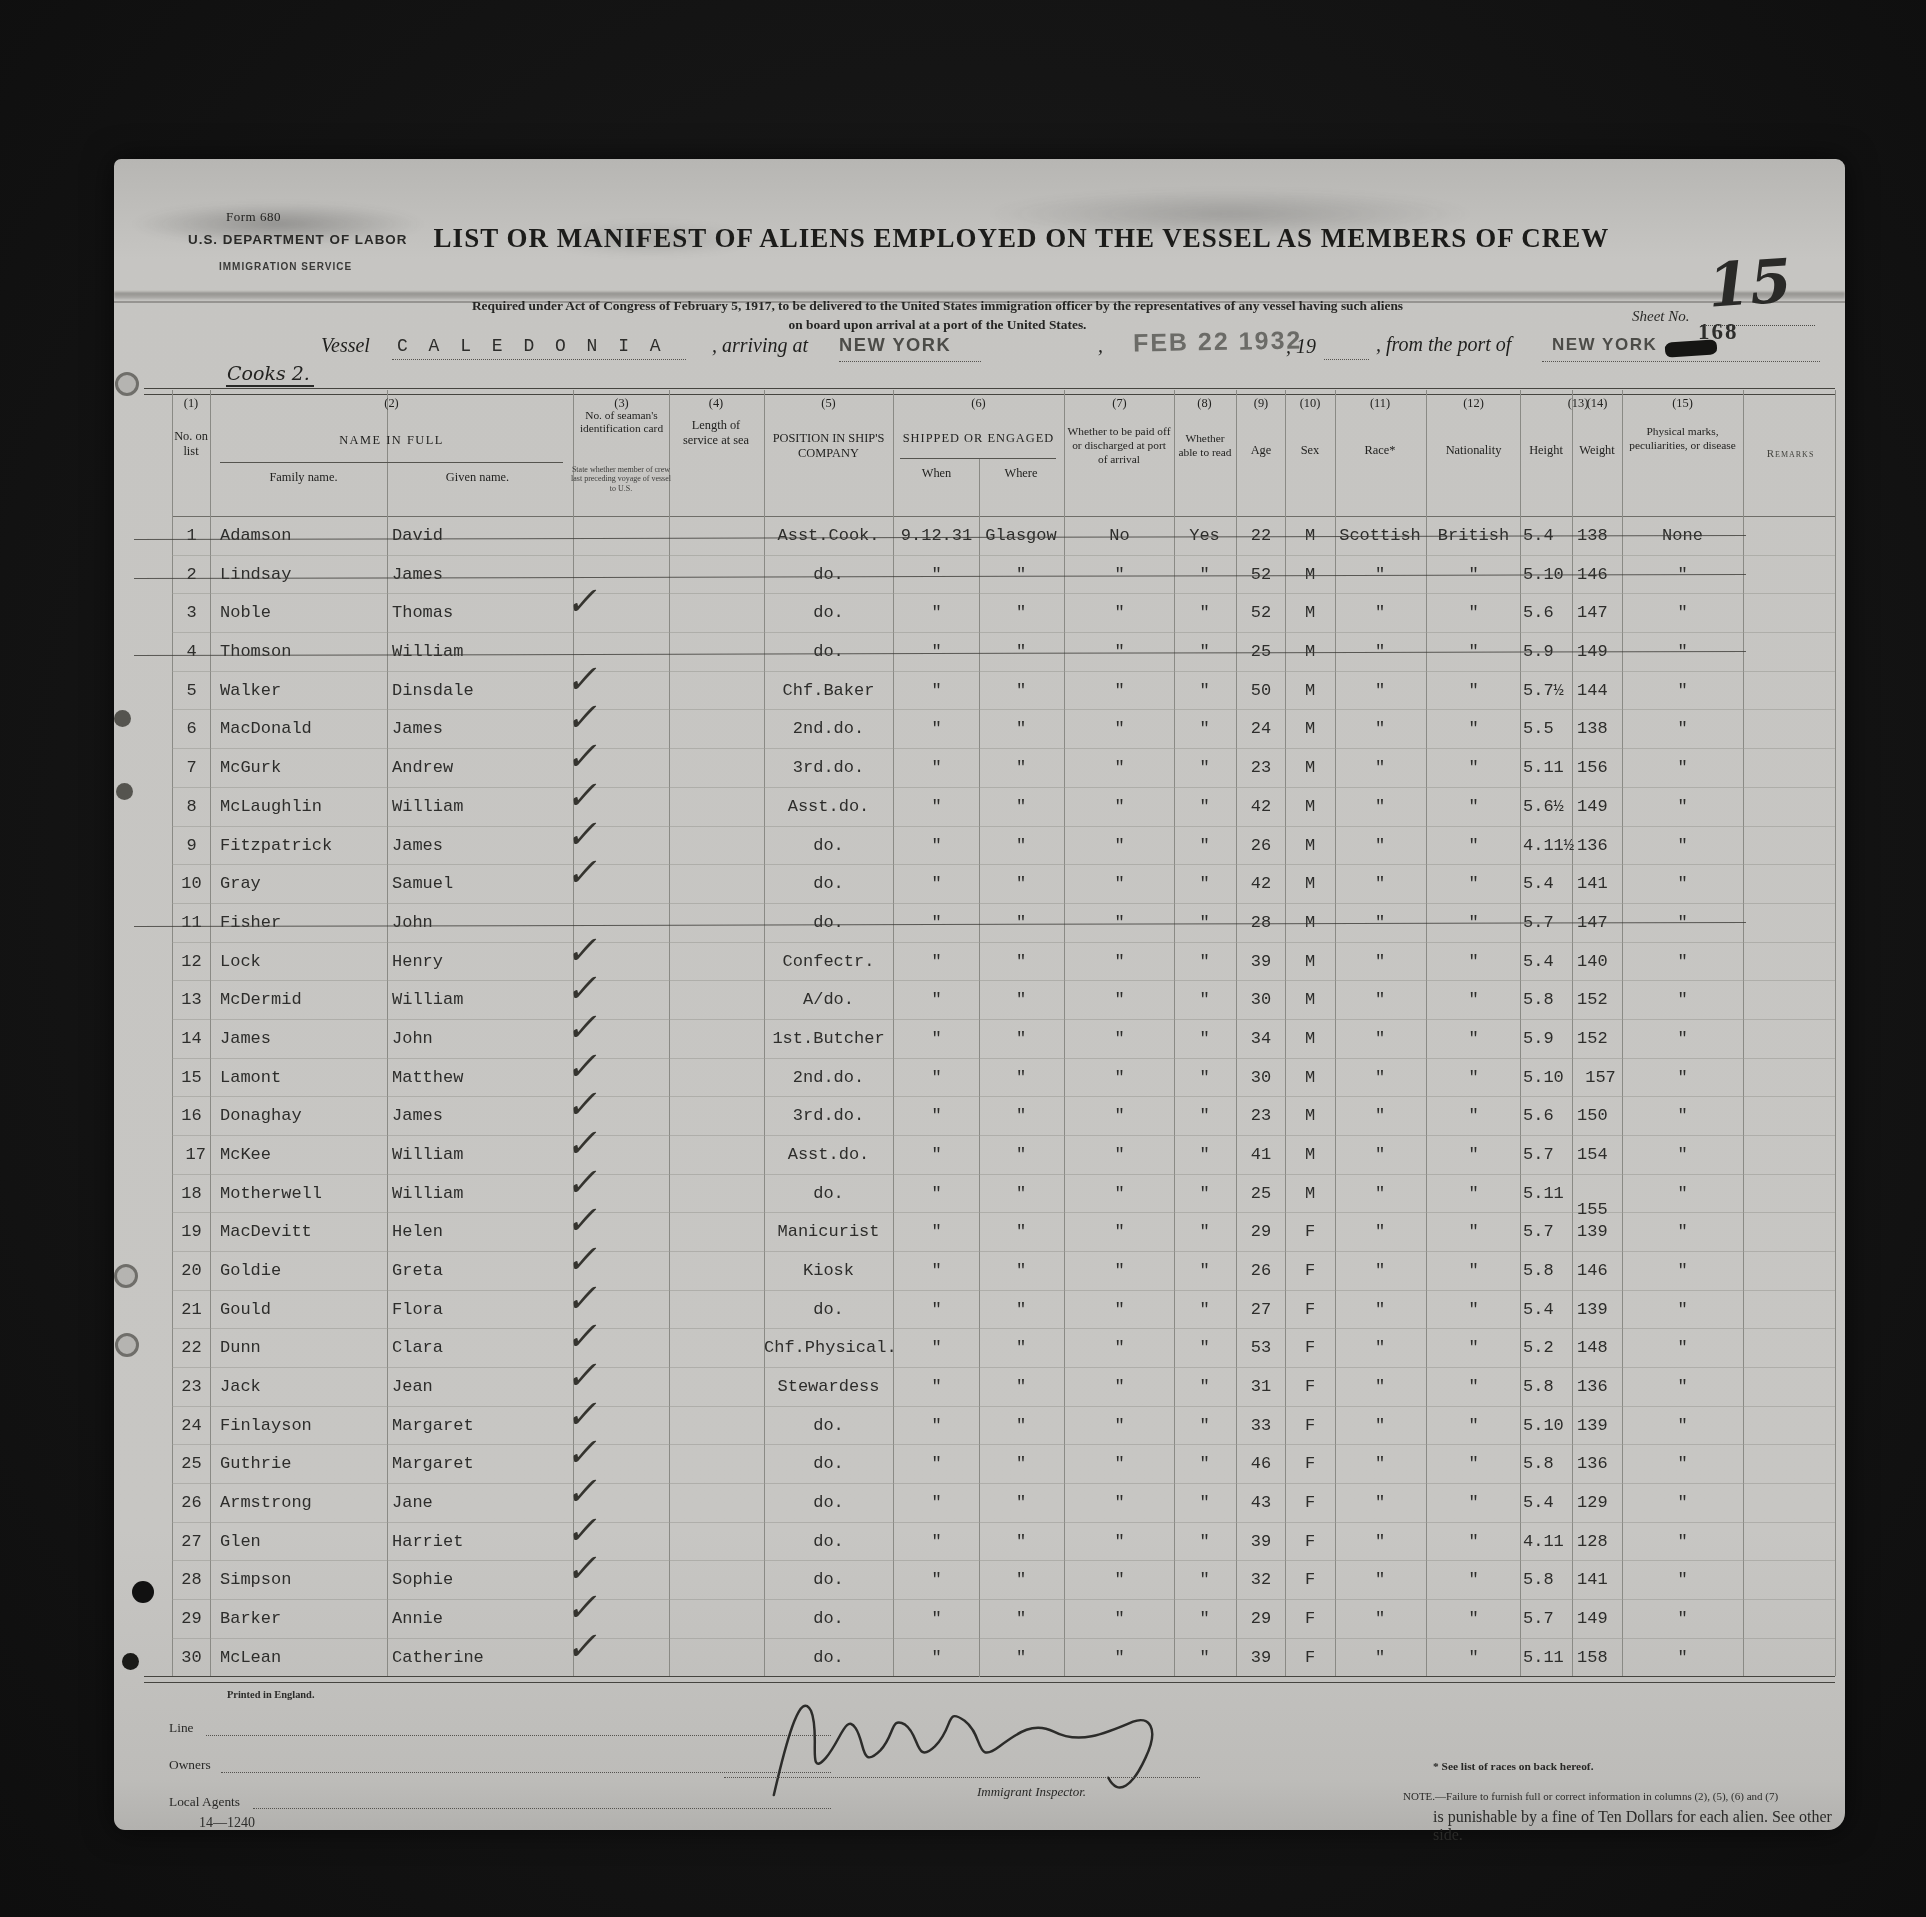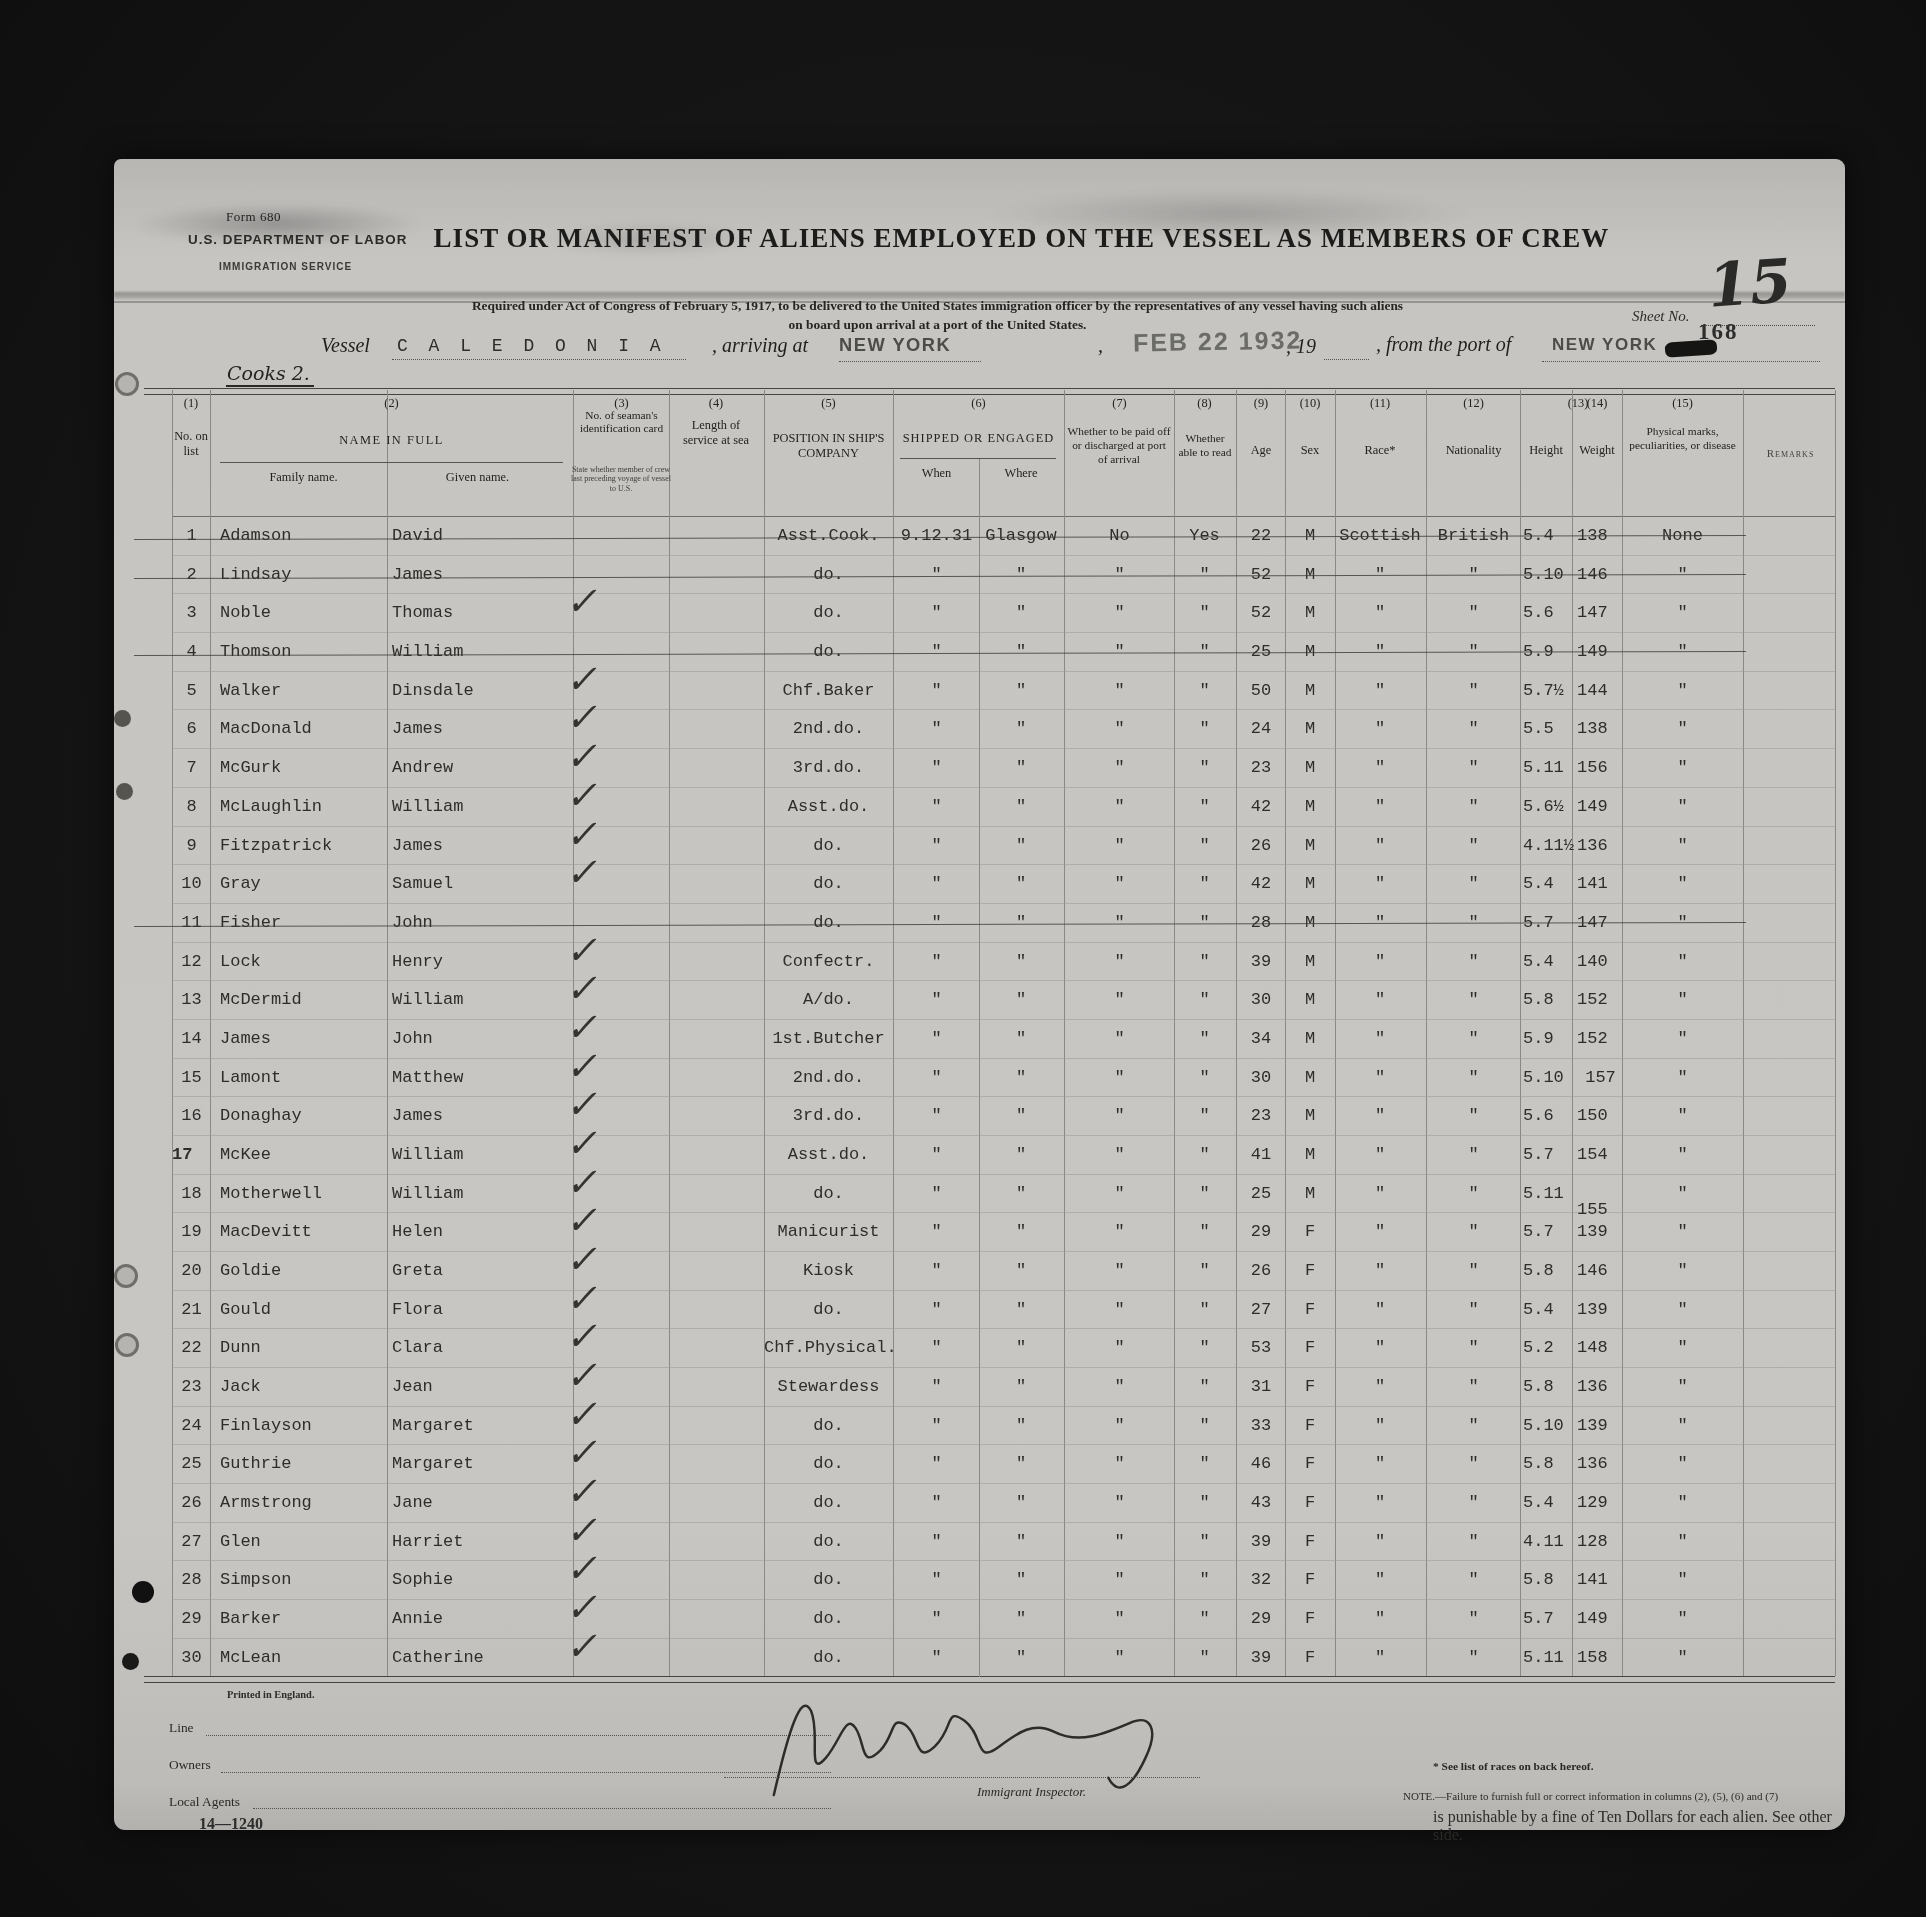--- a/index.html
+++ b/index.html
@@ -84,21 +84,21 @@
   .check{font-family:"DejaVu Sans", sans-serif;font-size:37px;color:#35342f;transform:skewX(-18deg) rotate(-6deg);line-height:35px;}
   .strike1{position:absolute;height:2px;background:repeating-linear-gradient(90deg,#28282४ 0,#282824 22px,transparent 22px,transparent 31px);transform:rotate(-.2deg);}
   .strike2{position:absolute;height:1px;background:#3c3b37;opacity:.8;transform:rotate(-.15deg);}
 
   .spot{position:absolute;border-radius:50%;}
 
   
   .printed-eng{position:absolute;left:113px;top:1530px;font-size:10.4px;font-weight:bold;color:#2c2c2a;}
   .f-label{position:absolute;font-size:13.4px;color:#2a2a28;}
   .f-dots{position:absolute;border-bottom:1.5px dotted #55534f;}
-  .agents-code{position:absolute;left:85px;top:1656px;font-size:16px;color:#2e2e2c;font-weight:bold;}
+  .agents-code{position:absolute;left:85px;top:1656px;font-size:14px;color:#2e2e2c;}
   .sig{position:absolute;left:640px;top:1527px;}
   .sig-dots{position:absolute;left:610px;top:1618px;width:476px;border-bottom:1.5px dotted #55534f;}
   .insp{position:absolute;left:863px;top:1625px;font-size:13px;font-style:italic;color:#2a2a28;}
   .races-note{position:absolute;left:1319px;top:1601px;font-size:11.4px;font-weight:bold;color:#282826;}
   .note1{position:absolute;left:1289px;top:1631px;width:446px;font-size:11px;color:#2b2b29;}
   .note2{position:absolute;left:1319px;top:1649px;width:417px;font-size:16px;color:#2b2b29;}
 </style>
 </head>
 <body>
 
@@ -521,21 +521,21 @@
         <span class="cell typed" style="left: 1060px; width: 61px; text-align: center;">"</span>
         <span class="cell typed" style="left: 1122px; width: 50px; text-align: center;">23</span>
         <span class="cell typed" style="left: 1171px; width: 50px; text-align: center;">M</span>
         <span class="cell typed" style="left: 1221px; width: 90px; text-align: center;">"</span>
         <span class="cell typed" style="left: 1312px; width: 95px; text-align: center;">"</span>
         <span class="cell typed" style="left: 1409px; width: 52px; text-align: left;">5.6</span>
         <span class="cell typed" style="left: 1463px; width: 47px; text-align: left;">150</span>
         <span class="cell typed" style="left: 1508px; width: 121px; text-align: center;">"</span>
       </div>
       <div style="position: absolute; left: 0px; top: 976px; width: 1721px; height: 39px;">
-        <span class="cell typed" style="left: 58px; width: 34px; text-align: left; font-weight: bold;">17</span>
+        <span class="cell typed" style="left: 58px; width: 34px; text-align: right;">17</span>
         <span class="cell typed" style="left: 106px; width: 167px; text-align: left;">McKee</span>
         <span class="cell typed" style="left: 278px; width: 171px; text-align: left;">William</span>
         <span class="cell check" style="left: 431px; width: 79px; text-align: center; top: -9px;">✓</span>
         <span class="cell typed" style="left: 650px; width: 129px; text-align: center;">Asst.do.</span>
         <span class="cell typed" style="left: 779px; width: 87px; text-align: center;">"</span>
         <span class="cell typed" style="left: 865px; width: 84px; text-align: center;">"</span>
         <span class="cell typed" style="left: 950px; width: 111px; text-align: center;">"</span>
         <span class="cell typed" style="left: 1060px; width: 61px; text-align: center;">"</span>
         <span class="cell typed" style="left: 1122px; width: 50px; text-align: center;">41</span>
         <span class="cell typed" style="left: 1171px; width: 50px; text-align: center;">M</span>

